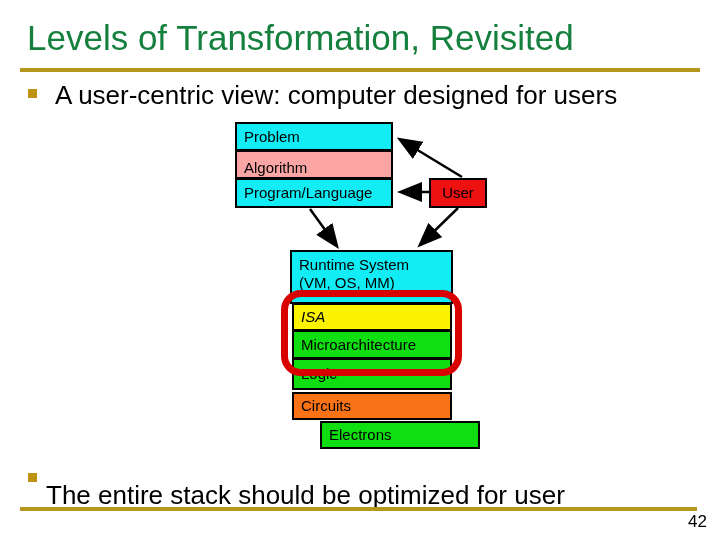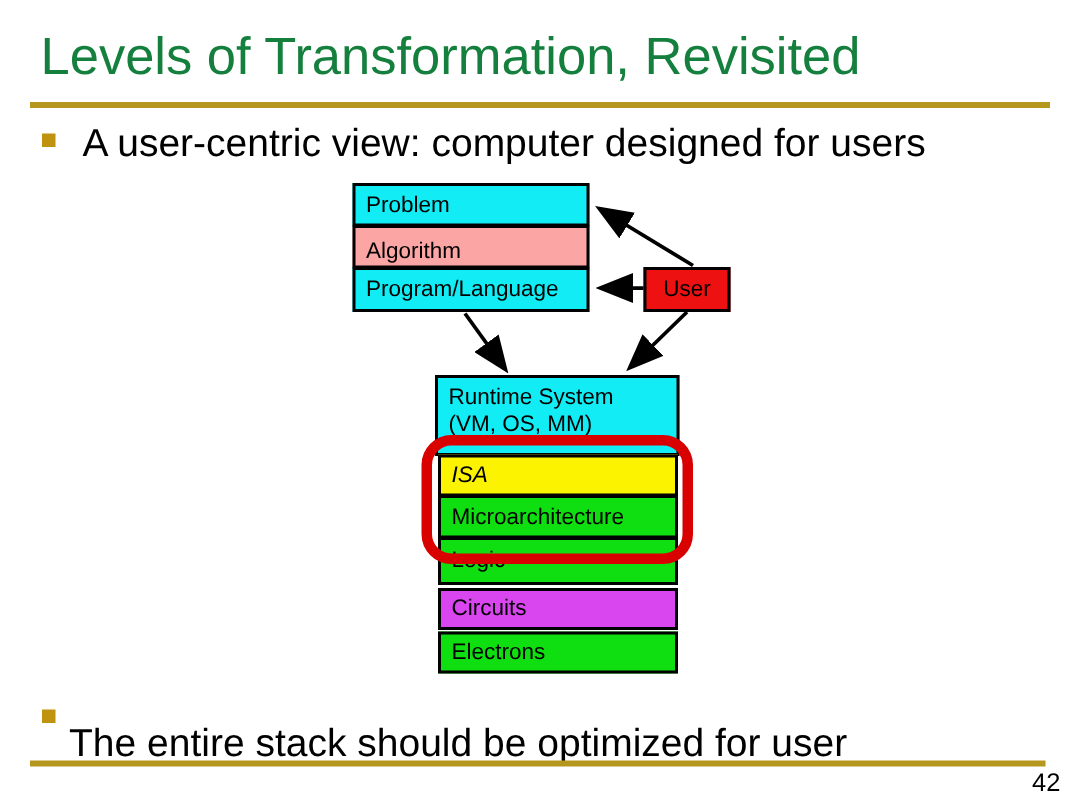--- a/index.html
+++ b/index.html
@@ -83,24 +83,24 @@
   </div>
   <div class="box bx-isa" style="background-color: rgb(251, 243, 0);">
     <span>ISA</span>
   </div>
   <div class="box bx-micro" style="background-color: rgb(15, 223, 16);">
     <span>Microarchitecture</span>
   </div>
   <div class="box bx-logic" style="background-color: rgb(15, 223, 16);">
     <span>Logic</span>
   </div>
-  <div class="box bx-circuits" style="background-color: #d946ef;">
+  <div class="box bx-circuits" style="background-color: #f97316;">
     <span>Circuits</span>
   </div>
-  <div class="box bx-electrons" style="background-color: rgb(15, 223, 16);">
+  <div class="box bx-electrons" style="background-color: rgb(15, 223, 16); margin-left: 28px;">
     <span>Electrons</span>
   </div>
 
   <svg class="arrows" viewBox="0 0 720 540" xmlns="http://www.w3.org/2000/svg">
     <defs>
       <marker id="ah" markerWidth="10" markerHeight="8" refX="8" refY="4" orient="auto">
         <polygon points="0,0 10,4 0,8" fill="#000"></polygon>
       </marker>
     </defs>
     <line x1="462" y1="177" x2="401" y2="140" marker-end="url(#ah)"></line>

